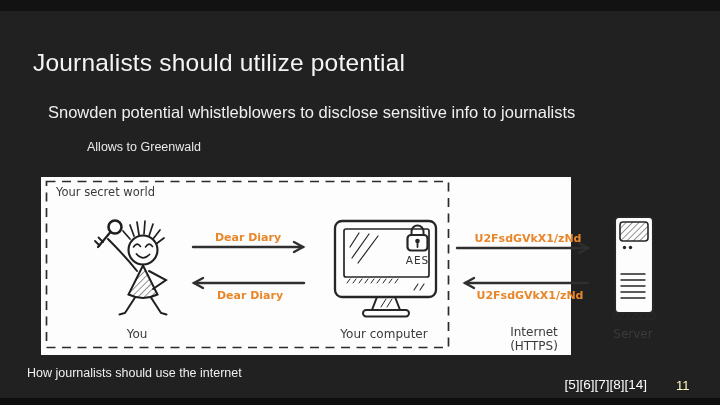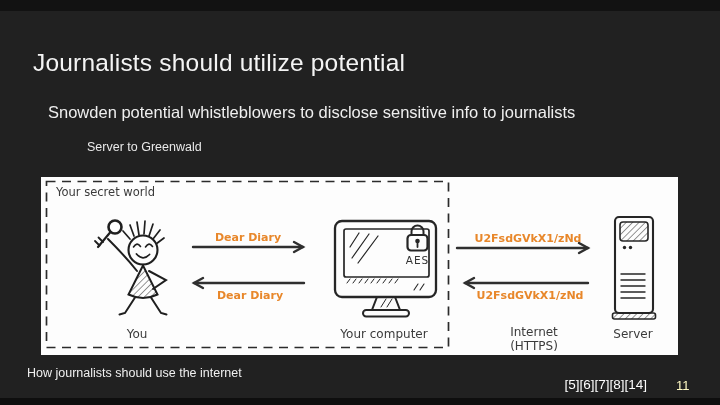--- a/index.html
+++ b/index.html
@@ -16,21 +16,21 @@
   }
   .subtitle{
     position:absolute;left:48px;top:103px;
     font-size:16.5px;color:#efefef;
   }
   .bullet{
     position:absolute;left:87px;top:140px;
     font-size:12.5px;color:#e9e9e9;
   }
   .panel{
-    position:absolute;left:41px;top:177px;width:637px;height:178px;
+    position:absolute;left:41px;top:177px;width:530px;height:178px;
     background:#fdfdfd;
   }
   .panel svg{display:block;}
   .caption{
     position:absolute;left:27px;top:366px;
     font-size:12.5px;color:#f0f0f0;
   }
   .citations{
     position:absolute;right:73px;top:377px;
     font-size:13.5px;color:#fdfdfd;text-align:center;
@@ -41,21 +41,21 @@
   }
 </style>
 </head>
 <body>
 
 <div class="slide">
   <div class="letterbox top"></div>
 
   <h1 class="title">Journalists should utilize potential</h1>
   <div class="subtitle">Snowden potential whistleblowers to disclose sensitive info to journalists</div>
-  <div class="bullet">Server to Greenwald</div>
+  <div class="bullet">Allows to Greenwald</div>
 
   <div class="panel">
     <svg width="637" height="178" viewBox="0 0 637 178" xmlns="http://www.w3.org/2000/svg">
       <defs>
         <pattern id="hatch" width="4.5" height="4.5" patternUnits="userSpaceOnUse" patternTransform="rotate(45)">
           <line x1="0" y1="0" x2="0" y2="4.5" stroke="#2f2f2f" stroke-width="1"></line>
         </pattern>
       </defs>
 
       <rect x="5.5" y="4.5" width="402" height="166" fill="none" stroke="#2b2b2b" stroke-width="1.7" stroke-dasharray="9 6.5"></rect>

